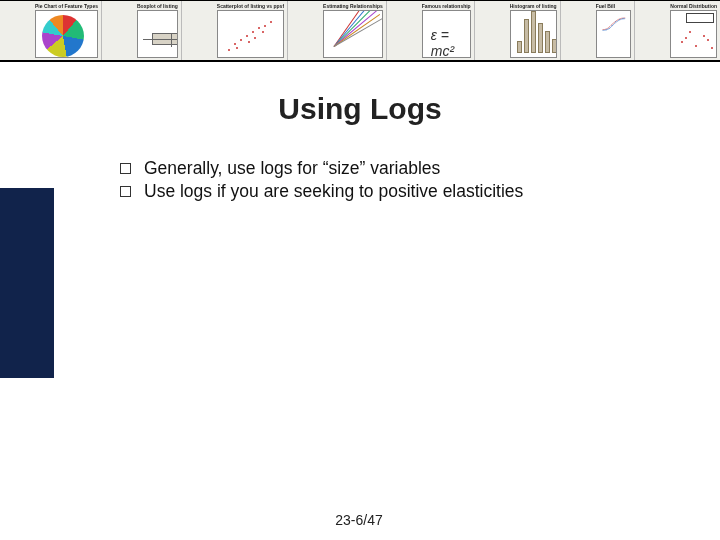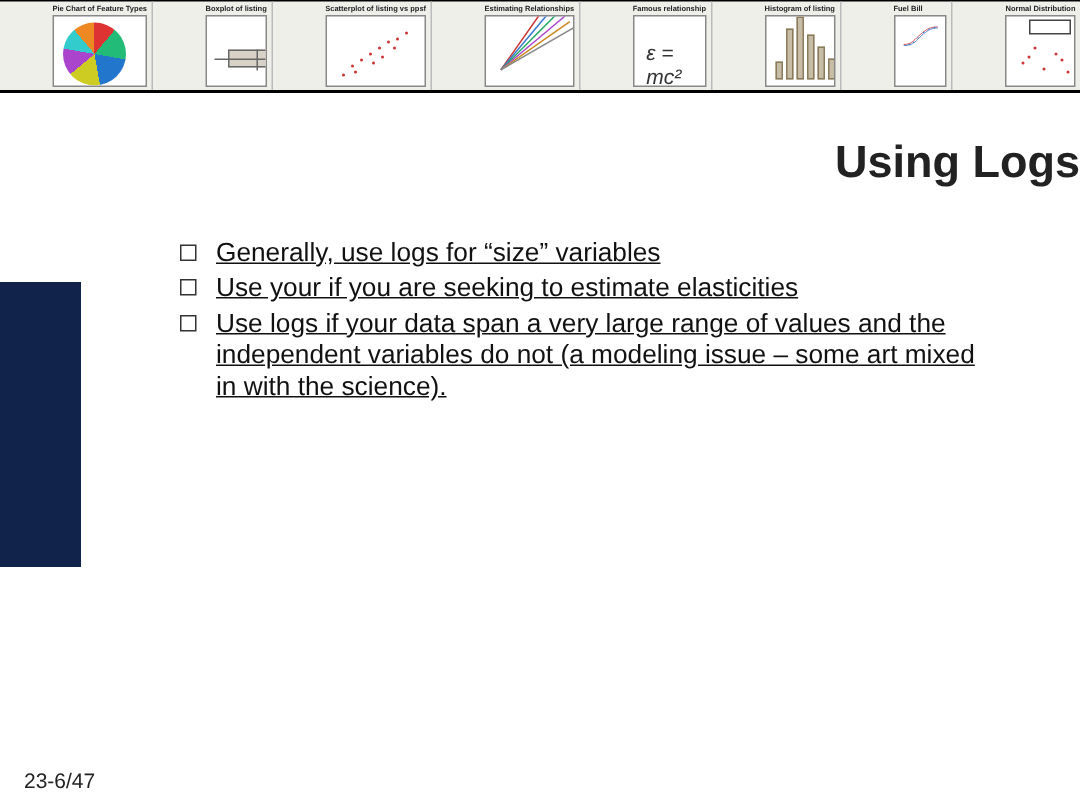--- a/index.html
+++ b/index.html
@@ -68,51 +68,50 @@
     background: #fff;
   }
   .accent {
     position: absolute;
     left: 0; top: 126px; width: 54px; height: 190px;
     background: #11234b;
   }
   .title {
     position: absolute;
     top: 30px; left: 0; width: 720px;
-    text-align: right;
+    text-align: center;
     font-size: 30px;
     font-weight: bold;
     color: #222;
   }
   .bullets {
     position: absolute;
     top: 96px; left: 118px; width: 544px;
     font-size: 17.5px;
     line-height: 1.22;
     color: #111;
   }
   .bullets li {
     list-style: none;
     position: relative;
     padding-left: 26px;
     margin-bottom: 2px;
-    text-decoration: underline;
   }
   .bullets li:before {
     content: "";
     position: absolute;
     left: 2px; top: 5px;
     width: 9px; height: 9px;
     border: 1.5px solid #333;
     background: transparent;
   }
   .footer {
     position: absolute;
     bottom: 12px; left: 16px; right: 18px;
-    display: flex; justify-content: space-between;
+    display: flex; justify-content: center;
     font-size: 14px; color: #222;
   }
 </style>
 </head>
 <body>
 
 <div class="banner">
   <div class="thumb">
     <div class="thumb-title">Pie Chart of Feature Types</div>
     <div class="thumb-body">
@@ -205,19 +204,18 @@
         <span class="dot" style="background:#c33;left:36px;top:28px"></span>
     </div>
   </div>
 </div>
 
 <div class="slide-body">
   <div class="accent"></div>
   <div class="title">Using Logs</div>
   <ul class="bullets">
     <li>Generally, use logs for “size” variables</li>
-    <li>Use your if you are seeking to estimate elasticities</li>
-    <li>Use logs if your data span a very large range of values and the independent variables do not (a modeling issue – some art mixed in with the science).</li>
+    <li>Use logs if you are seeking to positive elasticities</li>
   </ul>
   <div class="footer">
     <span>23-6/47</span>
   </div>
 </div>
 
 </body></html>

